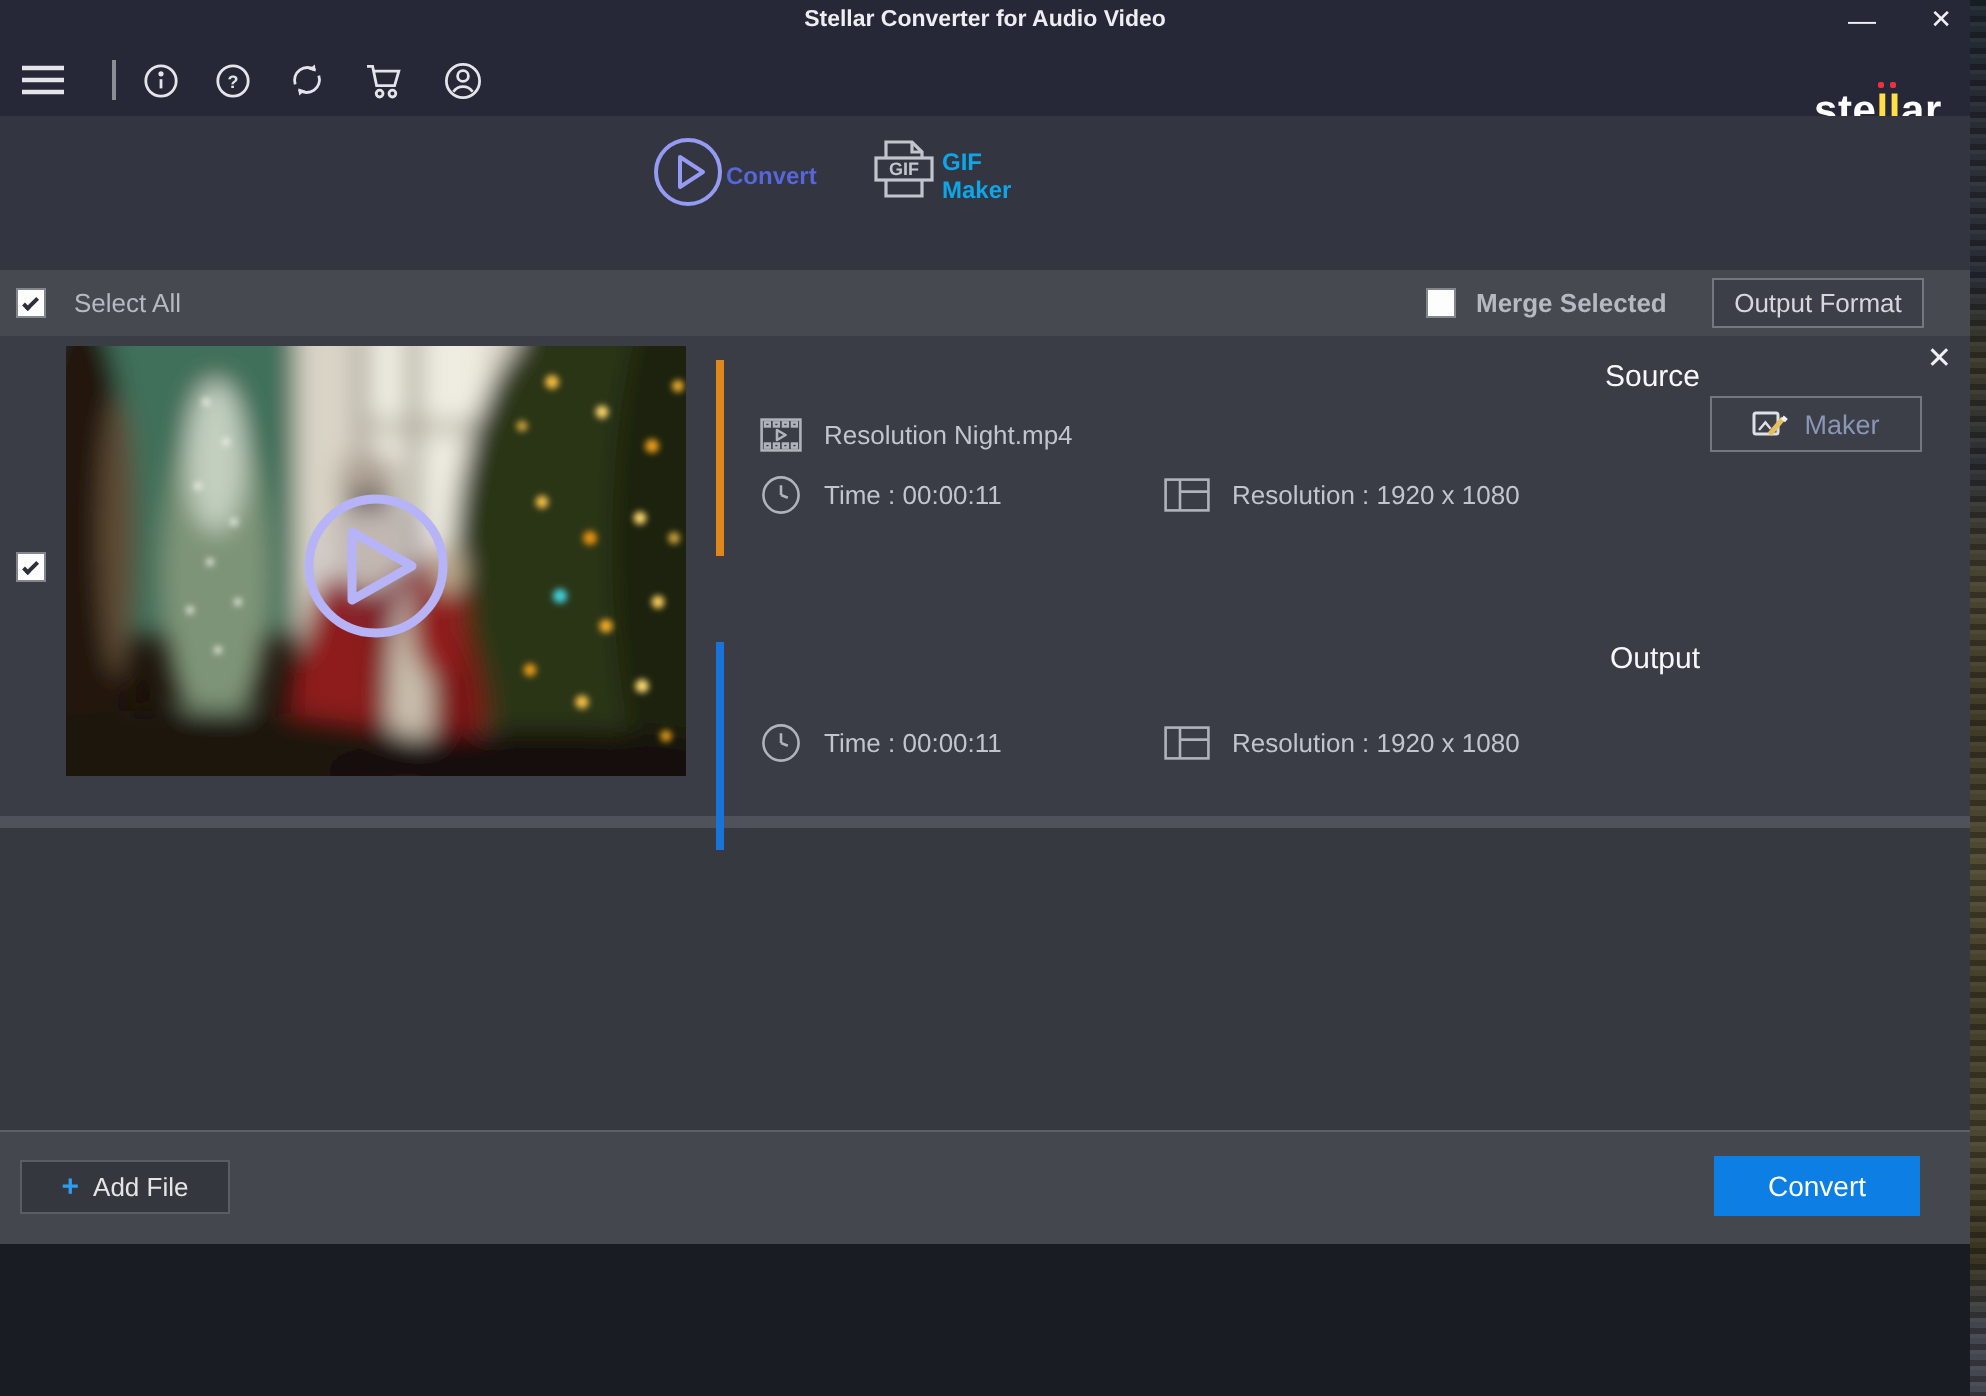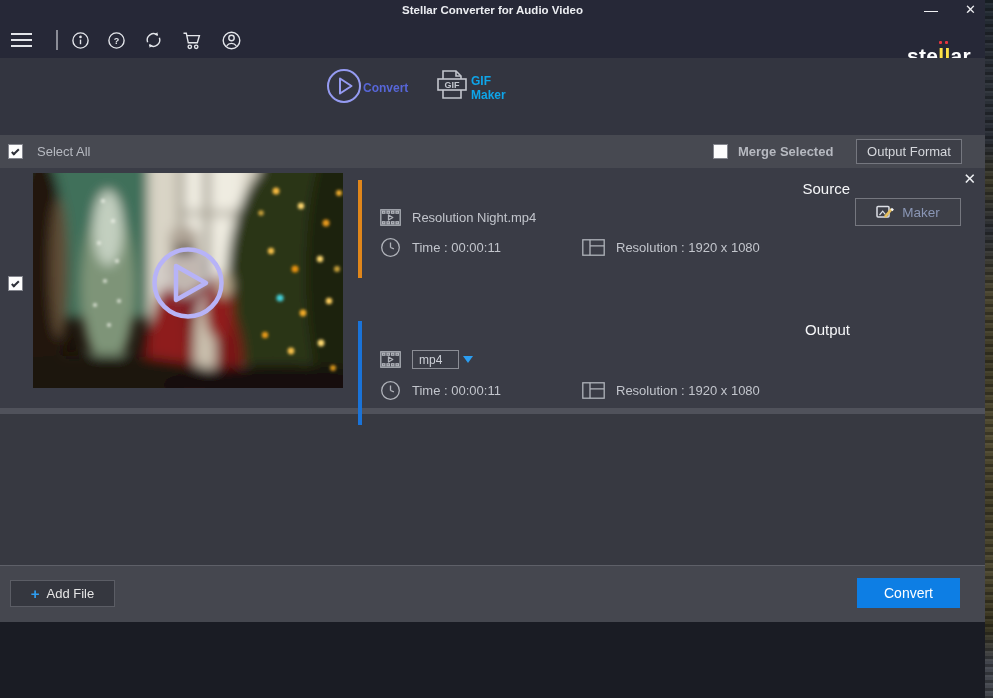--- a/index.html
+++ b/index.html
@@ -314,38 +314,20 @@
             </div>
           </div>
         </div>
       </div>
 
       <div class="sec sec-output">
         <div class="vbar vbar-blue"></div>
         <div class="sec-body">
           <div class="sec-h">Output</div>
           <div class="irow">
-            <div class="cell">
-              <span class="d-ic">
-                <svg width="21" height="17" viewBox="0 0 21 17">
-                    <rect x="0.8" y="0.8" width="19.4" height="15.4"></rect>
-                    <rect x="2.5" y="2.2" width="2.4" height="2"></rect>
-                    <rect x="7" y="2.2" width="2.4" height="2"></rect>
-                    <rect x="11.5" y="2.2" width="2.4" height="2"></rect>
-                    <rect x="16" y="2.2" width="2.4" height="2"></rect>
-                    <rect x="2.5" y="12.8" width="2.4" height="2"></rect>
-                    <rect x="7" y="12.8" width="2.4" height="2"></rect>
-                    <rect x="11.5" y="12.8" width="2.4" height="2"></rect>
-                    <rect x="16" y="12.8" width="2.4" height="2"></rect>
-                    <path d="M8.5 6 L12.8 8.5 L8.5 11 Z" stroke-linejoin="round"></path>
-                  </svg>
-              </span>
-              <span class="fmt-box">mp4</span>
-              <span class="dd-arrow"></span>
-            </div>
           </div>
           <div class="irow">
             <div class="cell">
               <span class="d-ic">
                 <svg width="21" height="21" viewBox="0 0 21 21">
                     <circle cx="10.5" cy="10.5" r="8.8"></circle>
                     <path d="M10.5 10.5 V5.6 M10.5 10.5 l3.4 1.4"></path>
                   </svg>
               </span>
               <span class="d-txt">Time : 00:00:11</span>

